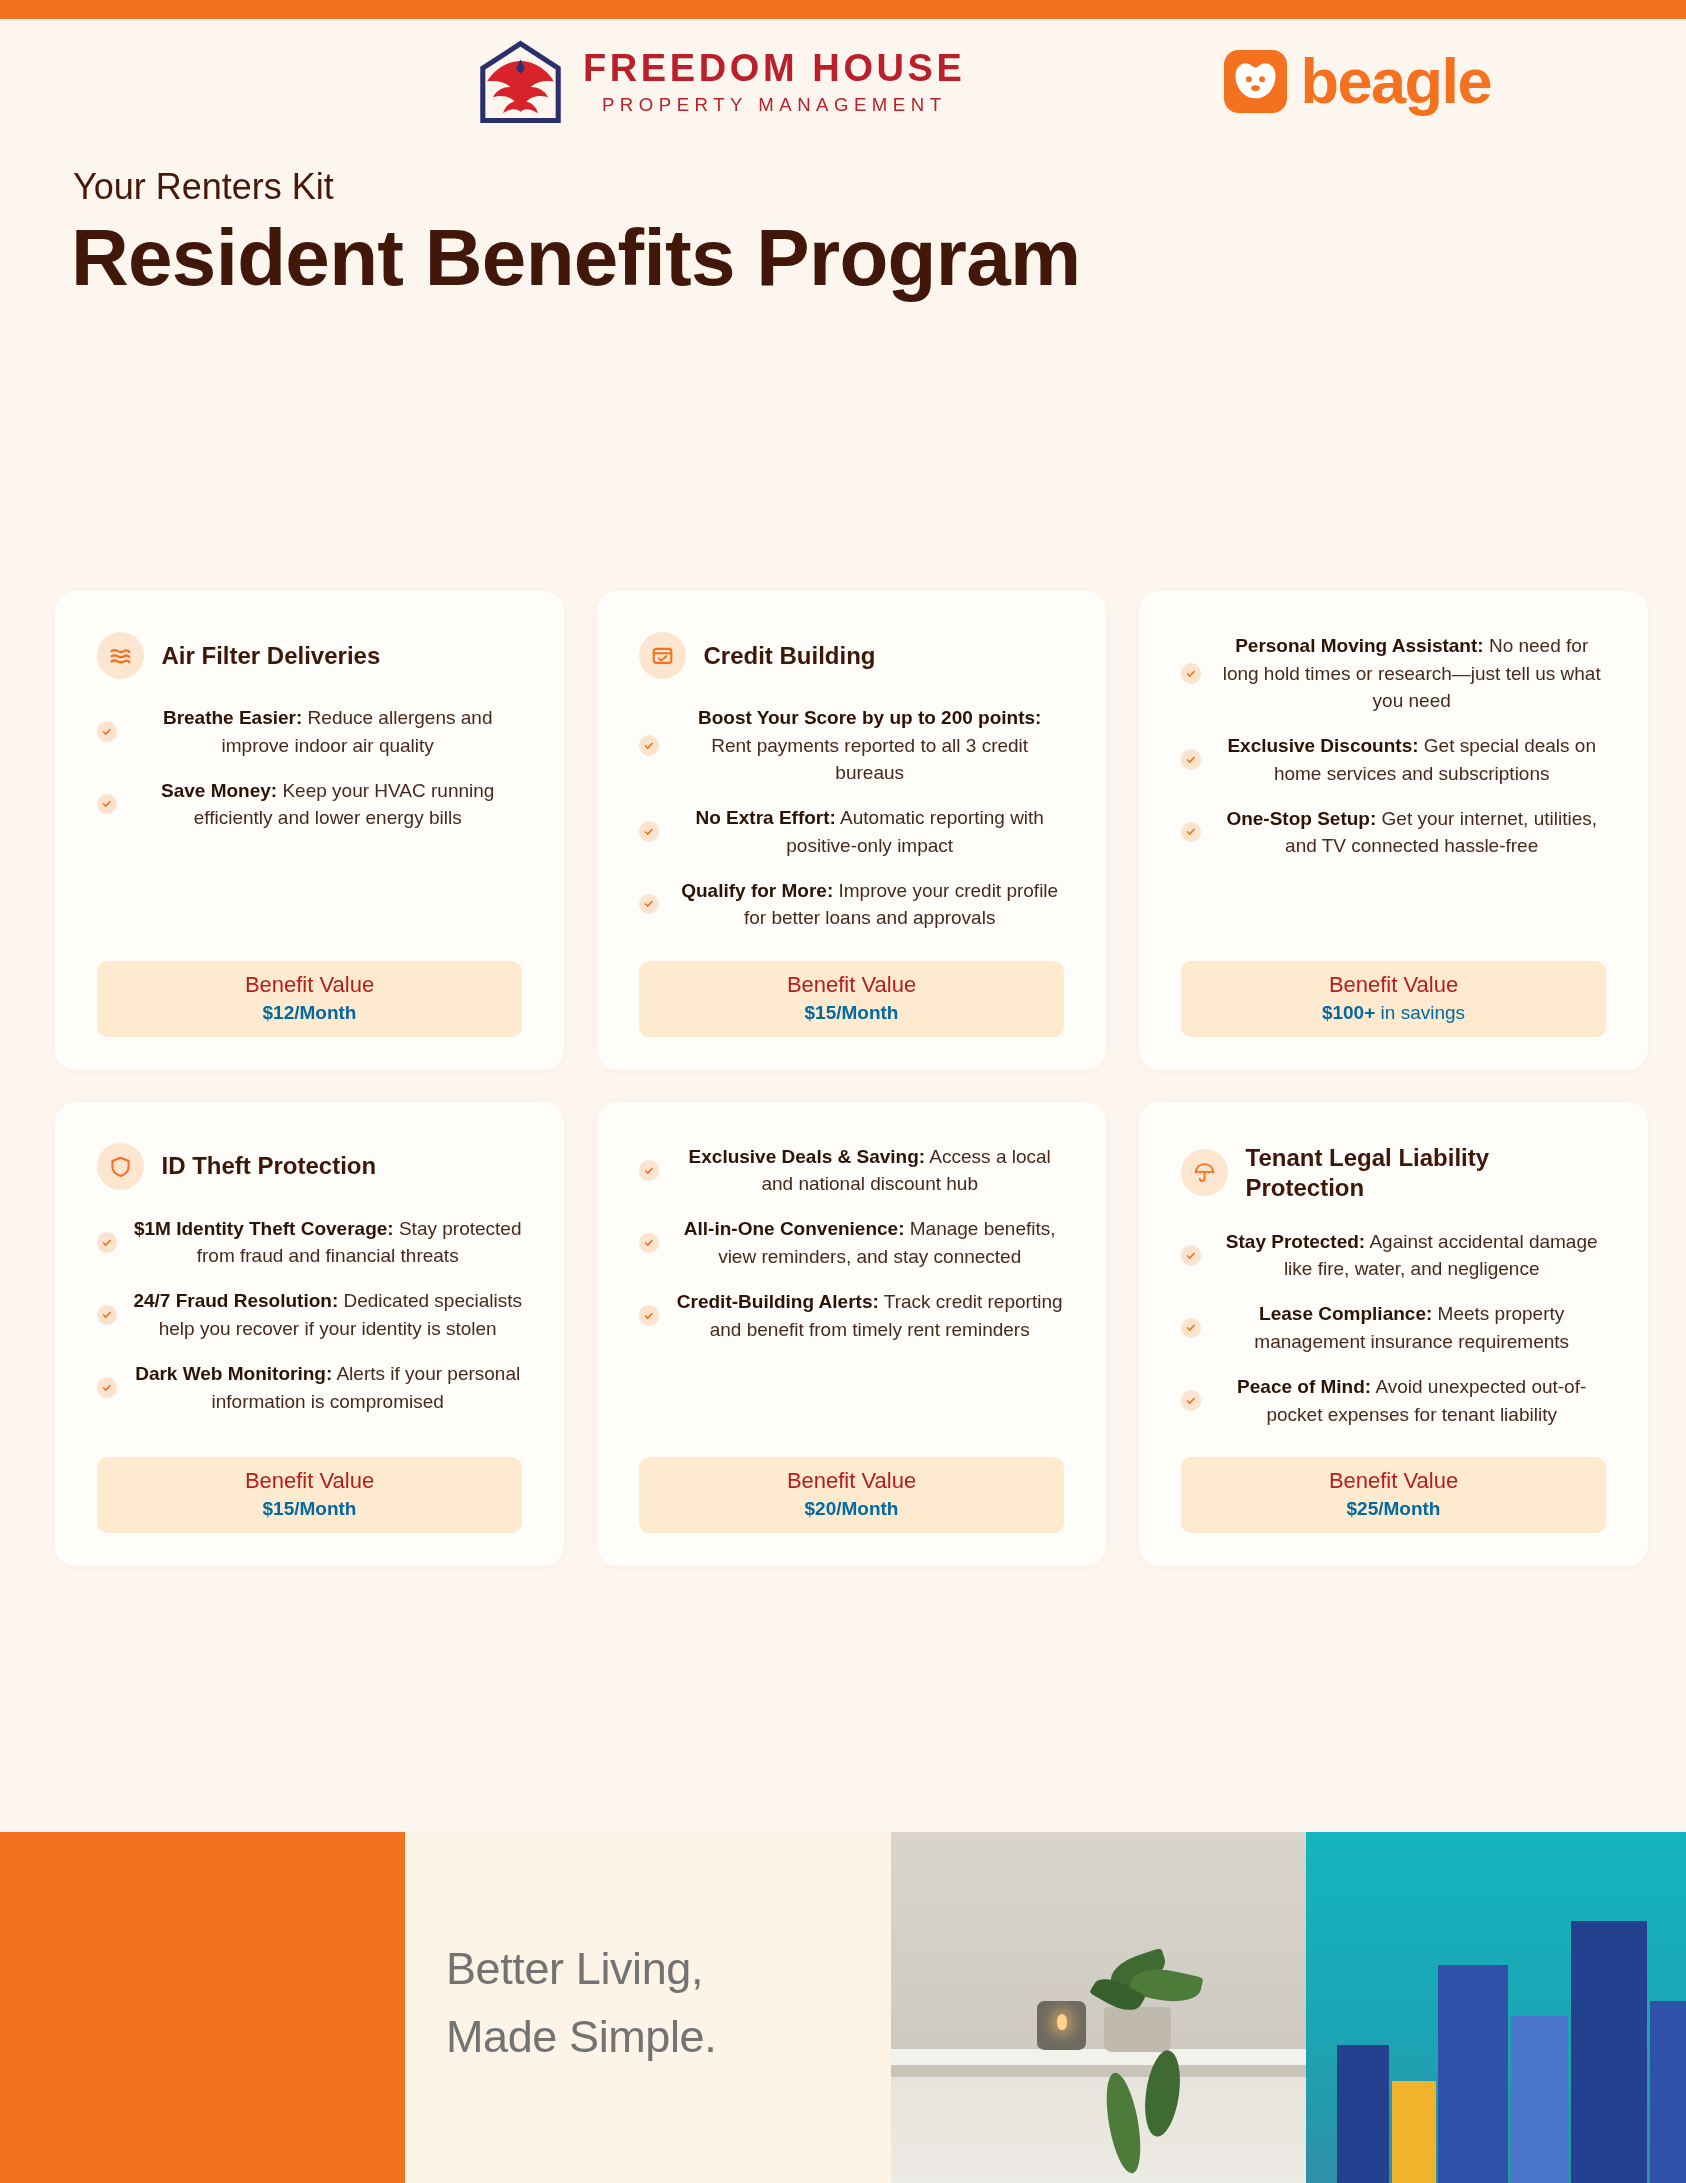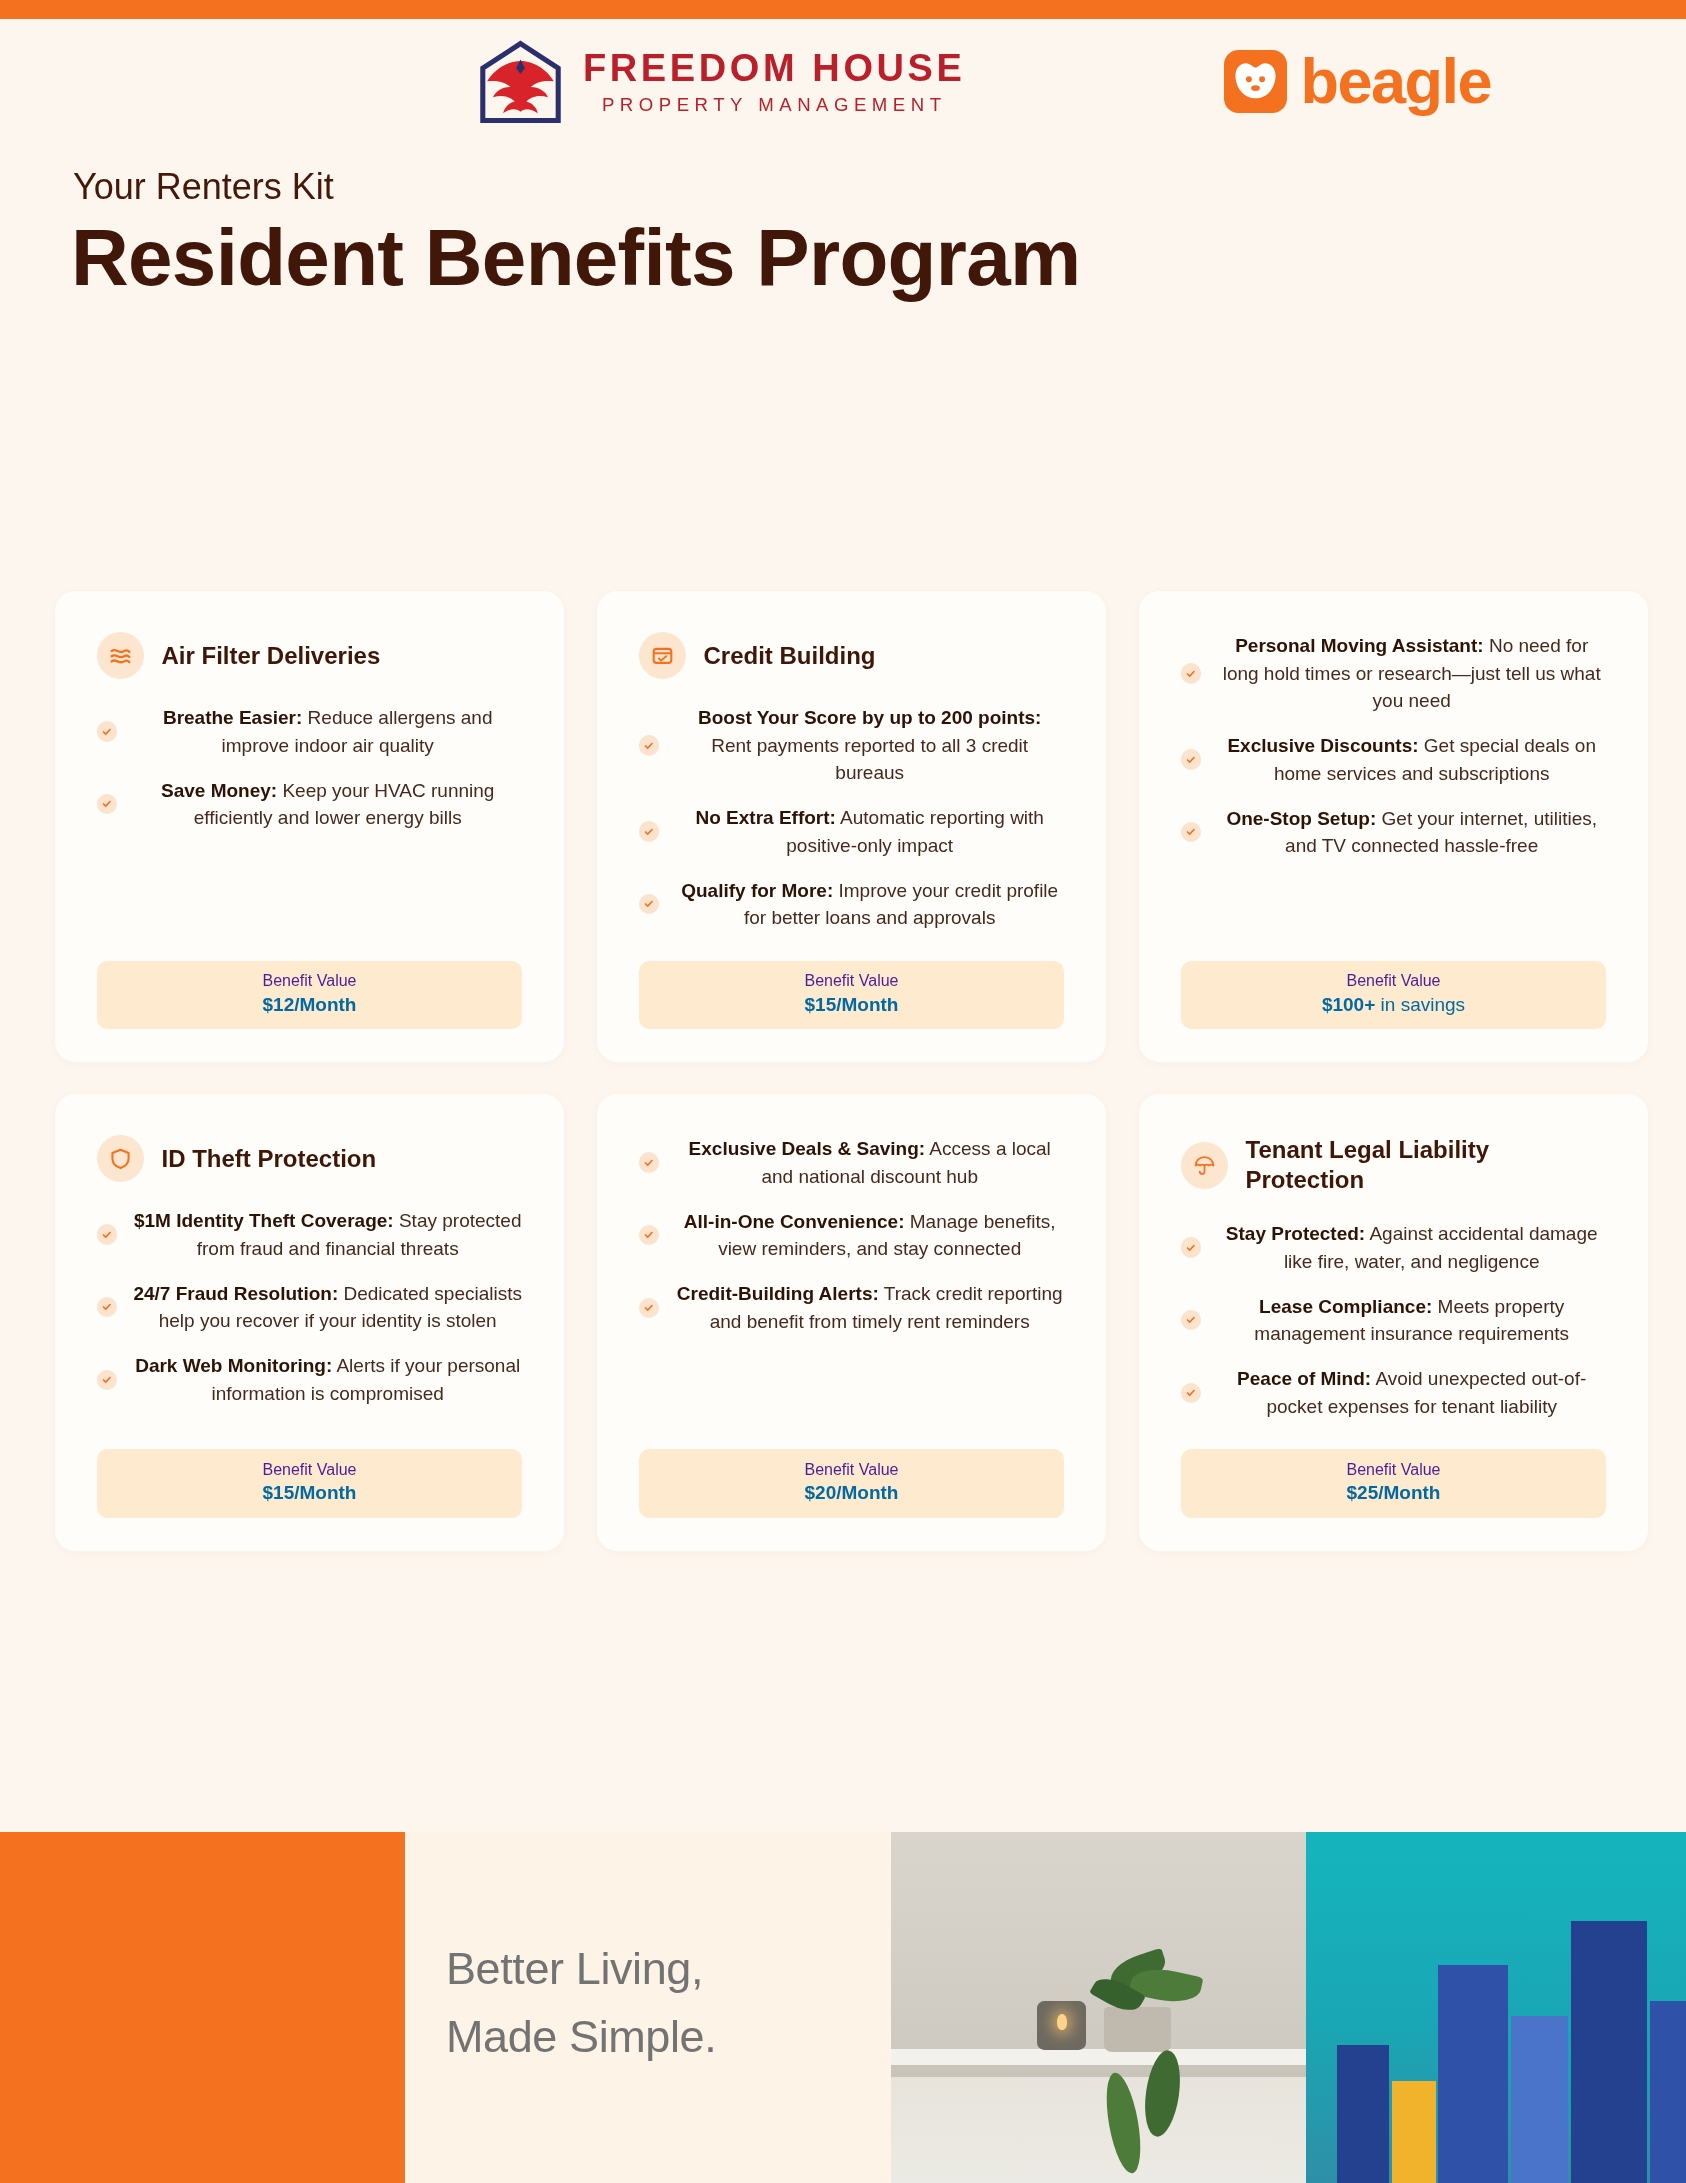--- a/index.html
+++ b/index.html
@@ -170,22 +170,22 @@
   }
   .bullet-text b { color: #2d1206; font-weight: bold; }
   .value-box {
     margin-top: 29px;
     background: #fdeacf;
     border-radius: 10.2px;
     padding: 10.2px 0 11.6px 0;
     text-align: center;
   }
   .value-label {
-    font-size: 16px;
-    color: #4c1d95;
+    font-size: 22px;
+    color: #b91c1c;
     line-height: 1.3;
   }
   .value-amount {
     font-size: 19px;
     color: #0369a1;
     line-height: 1.35;
     font-weight: normal;
   }
   .value-amount b { font-weight: bold; }
   

